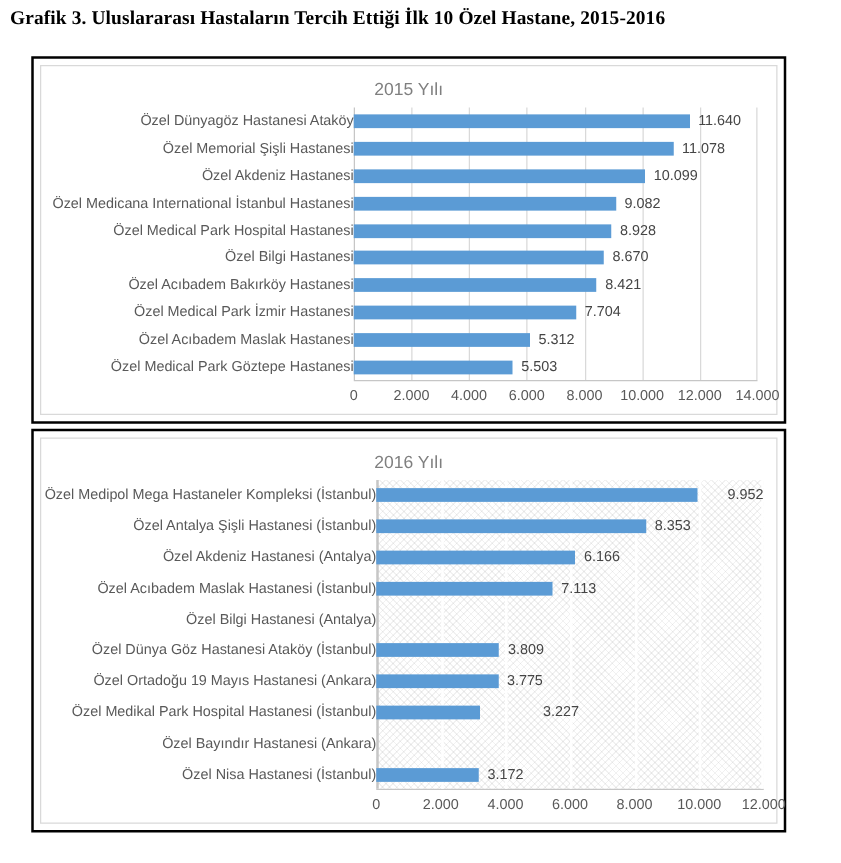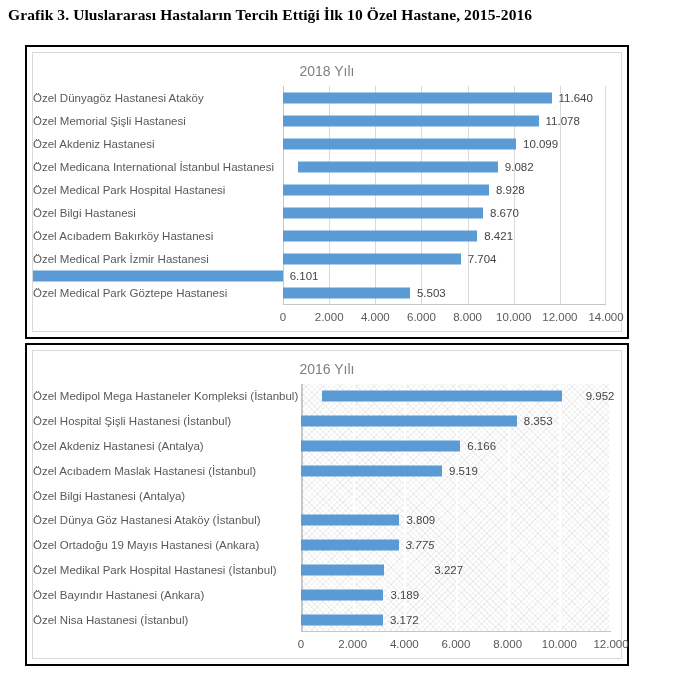--- a/index.html
+++ b/index.html
@@ -15,40 +15,40 @@
   .chart-title{flex:0 0 33px;text-align:center;color:#7f7f7f;font-size:14px;padding-top:10px;box-sizing:border-box;}
   .rows{flex:1 1 auto;position:relative;display:flex;flex-direction:column;}
   .plot-overlay{position:absolute;top:0;bottom:0;z-index:0;border-bottom:1px solid #c6c6c6;}
   .plot-overlay.pattern{
     background-image:
       repeating-linear-gradient(45deg, rgba(120,120,120,0.10) 0 1px, rgba(0,0,0,0) 1px 4px),
       repeating-linear-gradient(-45deg, rgba(120,120,120,0.10) 0 1px, rgba(0,0,0,0) 1px 4px);
   }
   .gridline{position:absolute;top:0;bottom:0;}
   .bar-row{flex:1 1 auto;display:flex;align-items:center;position:relative;z-index:1;}
-  .cat-label{box-sizing:border-box;text-align:left;padding-right:24px;color:#595959;
+  .cat-label{box-sizing:border-box;text-align:right;padding-right:0;color:#595959;
              font-size:11.5px;line-height:1.05;white-space:nowrap;}
   .row-plot{flex:1 1 auto;position:relative;height:100%;}
   .bar{position:absolute;left:0;top:50%;transform:translateY(-50%);height:11px;}
   .val{position:absolute;top:50%;transform:translateY(-50%);padding-left:7px;
        font-size:11.5px;color:#454545;white-space:nowrap;}
   .axis-row{flex:0 0 26px;display:flex;position:relative;}
   .axis-spacer{flex:0 0 auto;}
   .axis-plot{flex:1 1 auto;position:relative;}
   .tick{position:absolute;top:6px;transform:translateX(-50%);font-size:11.5px;color:#595959;white-space:nowrap;}
 </style>
 </head>
 <body>
 
 <div class="page">
   <div class="fig-title">Grafik 3. Uluslararası Hastaların Tercih Ettiği İlk 10 Özel Hastane, 2015-2016</div>
 
   <div class="chart-box" id="chart-0">
     <div class="chart-inner">
-      <div class="chart-title">2018 Yılı</div>
+      <div class="chart-title">2015 Yılı</div>
       <div class="rows">
           <div class="plot-overlay" style="left: 250px; right: 15px;">
             <div class="gridline" style="left: calc(0% + 0px); width: 1px; background: rgb(198, 198, 198);"></div>
             <div class="gridline" style="left: calc(14.2857% + 0px); width: 1px; background: rgb(217, 217, 217);"></div>
             <div class="gridline" style="left: calc(28.5714% + 0px); width: 1px; background: rgb(217, 217, 217);"></div>
             <div class="gridline" style="left: calc(42.8571% + 0px); width: 1px; background: rgb(217, 217, 217);"></div>
             <div class="gridline" style="left: calc(57.1429% + 0px); width: 1px; background: rgb(217, 217, 217);"></div>
             <div class="gridline" style="left: calc(71.4286% + 0px); width: 1px; background: rgb(217, 217, 217);"></div>
             <div class="gridline" style="left: calc(85.7143% + 0px); width: 1px; background: rgb(217, 217, 217);"></div>
             <div class="gridline" style="left: calc(100% - 1px); width: 1px; background: rgb(217, 217, 217);"></div>
@@ -103,23 +103,24 @@
             </div>
           </div>
           <div class="bar-row">
             <div class="cat-label" style="flex: 0 0 250px;">Özel Medical Park İzmir Hastanesi</div>
             <div class="row-plot" style="margin-right: 15px;">
               <div class="bar" style="width: 55.0286%; background: rgb(91, 155, 213);"></div>
               <div class="val" style="left: 55.0286%;">7.704</div>
             </div>
           </div>
           <div class="bar-row">
+            <div class="cat-label" style="flex: 0 0 250px;">Özel Acıbadem Maslak Hastanesi</div>
             <div class="row-plot" style="margin-right: 15px;">
               <div class="bar" style="width: 43.5786%; background: rgb(91, 155, 213);"></div>
-              <div class="val" style="left: 43.5786%;">6.101</div>
+              <div class="val" style="left: 43.5786%;">5.312</div>
             </div>
           </div>
           <div class="bar-row">
             <div class="cat-label" style="flex: 0 0 250px;">Özel Medical Park Göztepe Hastanesi</div>
             <div class="row-plot" style="margin-right: 15px;">
               <div class="bar" style="width: 39.3071%; background: rgb(91, 155, 213);"></div>
               <div class="val" style="left: 39.3071%; text-align: right;">5.503</div>
             </div>
           </div>
         </div>
@@ -153,70 +154,66 @@
             <div class="gridline" style="left: calc(100% - 2px); width: 2px; background: rgb(255, 255, 255);"></div>
           </div>
           <div class="bar-row">
             <div class="cat-label" style="flex: 0 0 268px;">Özel Medipol Mega Hastaneler Kompleksi (İstanbul)</div>
             <div class="row-plot" style="margin-right: 10px;">
               <div class="bar" style="width: 82.9333%; background: rgb(91, 155, 213);"></div>
               <div class="val" style="left: 82.9333%; padding-left: 24px;">9.952</div>
             </div>
           </div>
           <div class="bar-row">
-            <div class="cat-label" style="flex: 0 0 268px;">Özel Hospital Şişli Hastanesi (İstanbul)</div>
+            <div class="cat-label" style="flex: 0 0 268px;">Özel Antalya Şişli Hastanesi (İstanbul)</div>
             <div class="row-plot" style="margin-right: 10px;">
               <div class="bar" style="width: 69.6083%; background: rgb(91, 155, 213);"></div>
               <div class="val" style="left: 69.6083%;">8.353</div>
             </div>
           </div>
           <div class="bar-row">
             <div class="cat-label" style="flex: 0 0 268px;">Özel Akdeniz Hastanesi (Antalya)</div>
             <div class="row-plot" style="margin-right: 10px;">
               <div class="bar" style="width: 51.3833%; background: rgb(91, 155, 213);"></div>
               <div class="val" style="left: 51.3833%;">6.166</div>
             </div>
           </div>
           <div class="bar-row">
             <div class="cat-label" style="flex: 0 0 268px;">Özel Acıbadem Maslak Hastanesi (İstanbul)</div>
             <div class="row-plot" style="margin-right: 10px;">
               <div class="bar" style="width: 45.4917%; background: rgb(91, 155, 213);"></div>
-              <div class="val" style="left: 45.4917%;">9.519</div>
+              <div class="val" style="left: 45.4917%;">7.113</div>
             </div>
           </div>
           <div class="bar-row">
             <div class="cat-label" style="flex: 0 0 268px;">Özel Bilgi Hastanesi (Antalya)</div>
           </div>
           <div class="bar-row">
             <div class="cat-label" style="flex: 0 0 268px;">Özel Dünya Göz Hastanesi Ataköy (İstanbul)</div>
             <div class="row-plot" style="margin-right: 10px;">
               <div class="bar" style="width: 31.7417%; background: rgb(91, 155, 213);"></div>
               <div class="val" style="left: 31.7417%;">3.809</div>
             </div>
           </div>
           <div class="bar-row">
             <div class="cat-label" style="flex: 0 0 268px;">Özel Ortadoğu 19 Mayıs Hastanesi (Ankara)</div>
             <div class="row-plot" style="margin-right: 10px;">
               <div class="bar" style="width: 31.4583%; background: rgb(91, 155, 213);"></div>
-              <div class="val" style="left: 31.4583%; font-style: italic;">3.775</div>
+              <div class="val" style="left: 31.4583%;">3.775</div>
             </div>
           </div>
           <div class="bar-row">
             <div class="cat-label" style="flex: 0 0 268px;">Özel Medikal Park Hospital Hastanesi (İstanbul)</div>
             <div class="row-plot" style="margin-right: 10px;">
               <div class="bar" style="width: 26.8917%; background: rgb(91, 155, 213);"></div>
               <div class="val" style="left: 26.8917%; margin-left: 43px;">3.227</div>
             </div>
           </div>
           <div class="bar-row">
             <div class="cat-label" style="flex: 0 0 268px;">Özel Bayındır Hastanesi (Ankara)</div>
-            <div class="row-plot" style="margin-right: 10px;">
-              <div class="bar" style="width: 26.575%; background: rgb(91, 155, 213);"></div>
-              <div class="val" style="left: 26.575%;">3.189</div>
-            </div>
           </div>
           <div class="bar-row">
             <div class="cat-label" style="flex: 0 0 268px;">Özel Nisa Hastanesi (İstanbul)</div>
             <div class="row-plot" style="margin-right: 10px;">
               <div class="bar" style="width: 26.4333%; background: rgb(91, 155, 213);"></div>
               <div class="val" style="left: 26.4333%;">3.172</div>
             </div>
           </div>
         </div>
       <div class="axis-row">

